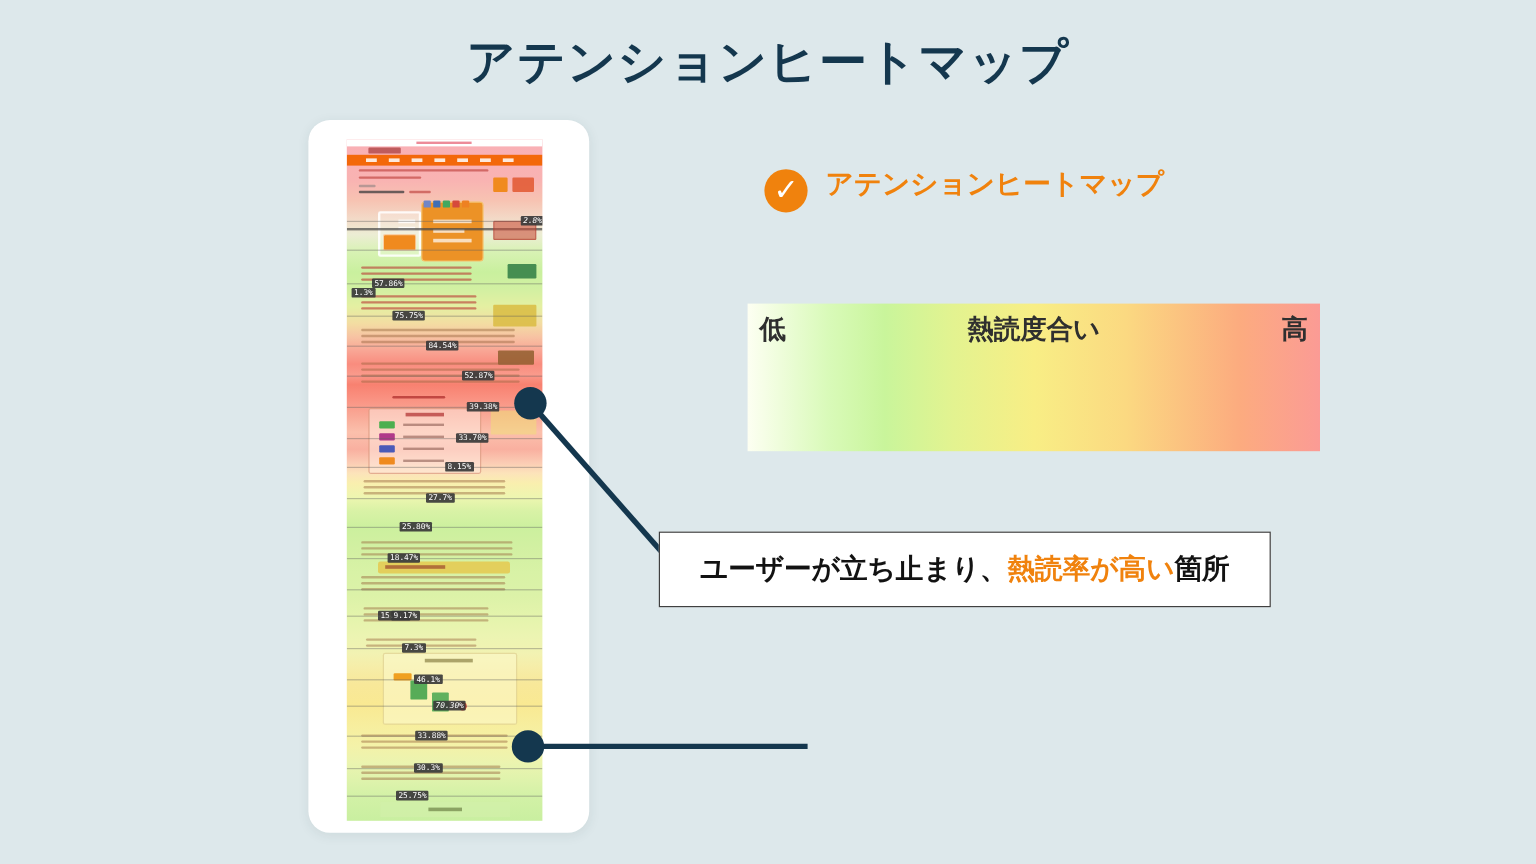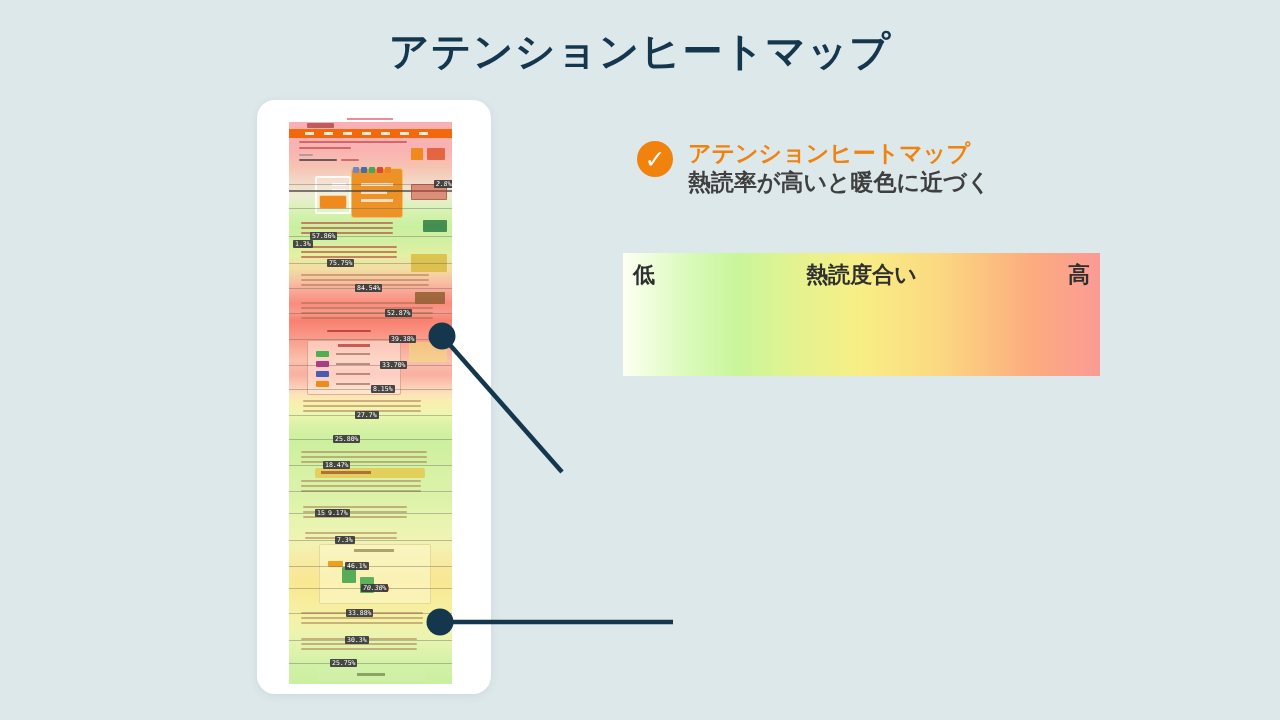--- a/index.html
+++ b/index.html
@@ -246,23 +246,27 @@
   <svg class="overlay-svg" width="1280" height="720">
     <line x1="443" y1="337" x2="562" y2="472" stroke="#14374e" stroke-width="4.5"></line>
     <line x1="440" y1="622" x2="673" y2="622" stroke="#14374e" stroke-width="4.5"></line>
     <circle cx="442" cy="336" r="13.5" fill="#14374e"></circle>
     <circle cx="440" cy="622" r="13.5" fill="#14374e"></circle>
   </svg>
 
   <div class="check-badge">✓</div>
   <div class="note">
     <div class="em">アテンションヒートマップ</div>
-    <div>熱読率が高いと暖色に近づく</div>
   </div>
 
   <div class="legend" id="legend-bar" style="background: linear-gradient(90deg, rgb(253, 255, 242) 0%, rgb(217, 250, 185) 14%, rgb(201, 245, 155) 24%, rgb(227, 243, 144) 36%, rgb(248, 238, 133) 50%, rgb(251, 217, 129) 66%, rgb(252, 171, 127) 86%, rgb(251, 155, 149) 100%);">
     <span class="legend-label legend-low">低</span>
     <span class="legend-label legend-title">熱読度合い</span>
     <span class="legend-label legend-high">高</span>
   </div>
 
+  <div class="callout callout-high">
+    <span>ユーザーが立ち止まり、</span>
+      <span class="em">熱読率が高い</span>
+      <span>箇所</span>
+  </div>
 
 </div>
 
 </body></html>

